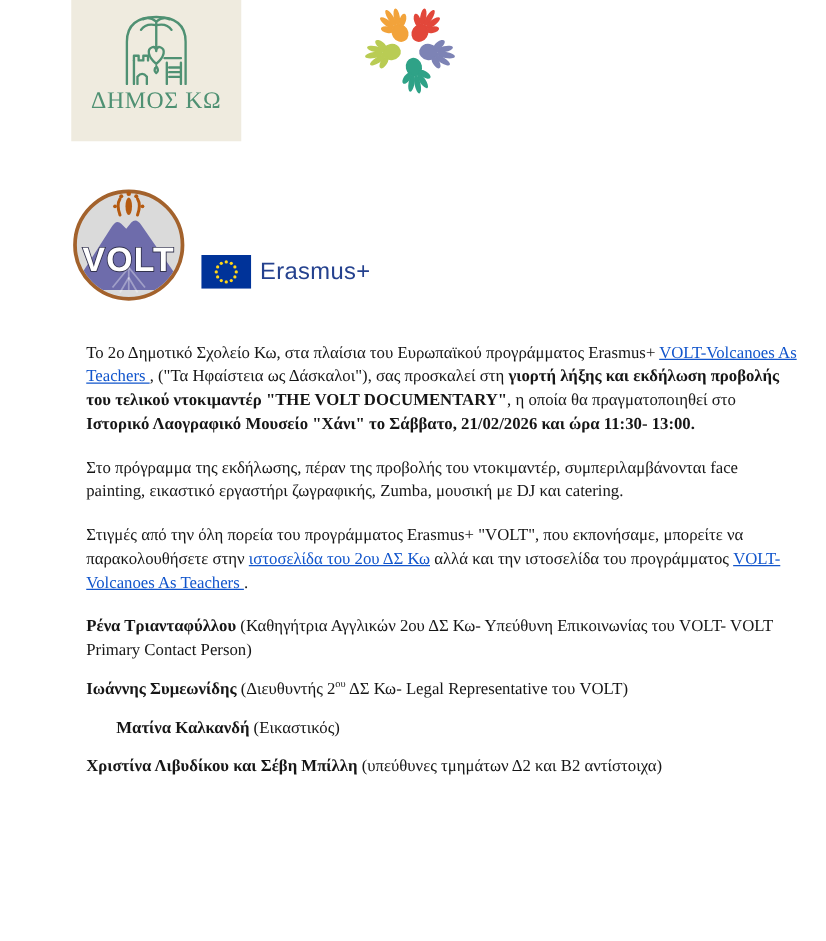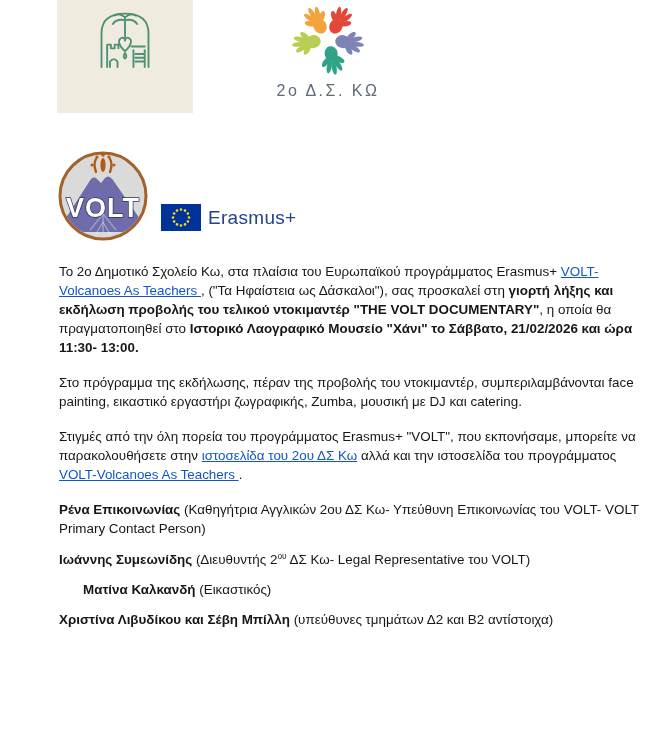--- a/index.html
+++ b/index.html
@@ -23,21 +23,21 @@
   .school-label{font-size:16px;letter-spacing:2.5px;color:var(--school-gray);margin-top:2px;}
 
   
   .volt-badge{position:absolute;left:57px;top:150px;}
   .erasmus{position:absolute;left:161px;top:204px;display:flex;align-items:center;gap:7px;}
   .erasmus-label{font-size:19px;color:var(--erasmus-blue);font-weight:400;letter-spacing:.3px;text-align:right;}
 
   
   .body-text{position:absolute;left:57px;top:260px;width:594px;
              font-size:13.4px;line-height:19px;}
-  .body-text p{margin:2px;}
+  .body-text p{margin:12px;font-family:Liberation Serif, serif;}
   .mb16{margin-bottom:16px !important;} .mb15{margin-bottom:15px !important;}
   .mb13{margin-bottom:13px !important;} .mb12{margin-bottom:12px !important;}
   .mb11{margin-bottom:11px !important;} .mb10{margin-bottom:10px !important;}
   a.link{color:var(--link);text-decoration:underline;cursor:pointer;}
   sup{font-size:.62em;line-height:0;}
 </style>
 </head>
 <body>
 
 <div class="page">
@@ -53,20 +53,21 @@
       <path d="M40,47 C32.5,40.5 32,34.5 36.5,32.8 C38.8,32 40,34 40,36 C40,34 41.2,32 43.5,32.8 C48,34.5 47.5,40.5 40,47 Z"></path>
       <path d="M40,49 q2.8,3.8 0,5.8 q-2.8,-2 0,-5.8"></path>
       <path d="M21,64 V44"></path>
       <path d="M21,44 v-4 h4 v4 h4 v-4 h4 v4"></path>
       <path d="M24,64 v-6 q4,-5 8,0 v6"></path>
       <path d="M47,42 h14"></path>
       <path d="M49,64 V46"></path>
       <path d="M51,50 h9 M51,54 h9 M51,58 h9"></path>
       <path d="M61,64 V46"></path>
     </svg>
+    <div class="dimos-label">ΔΗΜΟΣ ΚΩ</div>
   </div>
 
   <div class="school-logo">
     <svg width="120" height="74" viewBox="0 0 120 74">
       <defs>
         <g id="hand" stroke="none">
           <ellipse cx="0" cy="1" rx="6.5" ry="7.5"></ellipse>
           <g transform="rotate(-48)">
               <ellipse cx="0" cy="-9.5" rx="2.6" ry="5.5"></ellipse>
             </g>
@@ -81,21 +82,20 @@
               <ellipse cx="0" cy="-9.5" rx="2.6" ry="5.5"></ellipse>
             </g>
         </g>
       </defs>
       <use href="#hand" transform="translate(60,37) rotate(-32) translate(0,-16)" fill="#f2a33b"></use>
       <use href="#hand" transform="translate(60,37) rotate(32) translate(0,-16)" fill="#e2473a"></use>
       <use href="#hand" transform="translate(60,37) rotate(100) translate(0,-16)" fill="#7d83b5"></use>
       <use href="#hand" transform="translate(60,37) rotate(168) translate(0,-16)" fill="#2fa287"></use>
       <use href="#hand" transform="translate(60,37) rotate(-100) translate(0,-16)" fill="#b9cc54"></use>
     </svg>
-    <div class="school-label">2ο Δ.Σ. ΚΩ</div>
   </div>
 
   <svg class="volt-badge" width="92" height="92" viewBox="0 0 92 92">
     <defs>
         <clipPath id="voltclip">
           <circle cx="46" cy="46" r="41.5"></circle>
         </clipPath>
       </defs>
     <circle cx="46" cy="46" r="43" fill="var(--volt-bg)" stroke="var(--volt-ring)" stroke-width="3"></circle>
     <g clip-path="url(#voltclip)">
@@ -141,19 +141,19 @@
           <circle cx="16" cy="6.6" r="1.3"></circle>
       </g>
     </svg>
     <span class="erasmus-label">Erasmus+</span>
   </div>
 
   <div class="body-text">
     <p class="mb16"><span>Το 2ο Δημοτικό Σχολείο Κω, στα πλαίσια του Ευρωπαϊκού προγράμματος Erasmus+ </span><a href="#" class="link">VOLT-Volcanoes As Teachers </a><span>, ("Τα Ηφαίστεια ως Δάσκαλοι"), σας προσκαλεί στη </span><span style="font-weight: 700;">γιορτή λήξης και εκδήλωση προβολής του τελικού ντοκιμαντέρ "THE VOLT DOCUMENTARY"</span><span>, η οποία θα πραγματοποιηθεί στο </span><span style="font-weight: 700;">Ιστορικό Λαογραφικό Μουσείο "Χάνι" το Σάββατο, 21/02/2026 και ώρα 11:30- 13:00.</span></p>
     <p class="mb16"><span>Στο πρόγραμμα της εκδήλωσης, πέραν της προβολής του ντοκιμαντέρ, συμπεριλαμβάνονται face painting, εικαστικό εργαστήρι ζωγραφικής, Zumba, μουσική με DJ και catering.</span></p>
     <p class="mb16"><span>Στιγμές από την όλη πορεία του προγράμματος Erasmus+ "VOLT", που εκπονήσαμε, μπορείτε να παρακολουθήσετε στην </span><a href="#" class="link">ιστοσελίδα του 2ου ΔΣ Κω</a><span> αλλά και την ιστοσελίδα του προγράμματος </span><a href="#" class="link">VOLT-Volcanoes As Teachers </a><span>.</span></p>
-    <p class="mb12"><span style="font-weight: 700;">Ρένα Επικοινωνίας</span><span> (Καθηγήτρια Αγγλικών 2ου ΔΣ Κω- Υπεύθυνη Επικοινωνίας του VOLT- VOLT Primary Contact Person)</span></p>
+    <p class="mb12"><span style="font-weight: 700;">Ρένα Τριανταφύλλου</span><span> (Καθηγήτρια Αγγλικών 2ου ΔΣ Κω- Υπεύθυνη Επικοινωνίας του VOLT- VOLT Primary Contact Person)</span></p>
     <p class="mb11"><span style="font-weight: 700;">Ιωάννης Συμεωνίδης</span><span> (Διευθυντής 2</span><sup>ου</sup><span> ΔΣ Κω- Legal Representative του VOLT)</span></p>
     <p class="mb11"><span style="font-weight: 700; padding-left: 24px;">Ματίνα Καλκανδή</span><span> (Εικαστικός)</span></p>
     <p><span style="font-weight: 700;">Χριστίνα Λιβυδίκου και Σέβη Μπίλλη</span><span> (υπεύθυνες τμημάτων Δ2 και Β2 αντίστοιχα)</span></p>
   </div>
 
 </div>
 
 </body></html>

